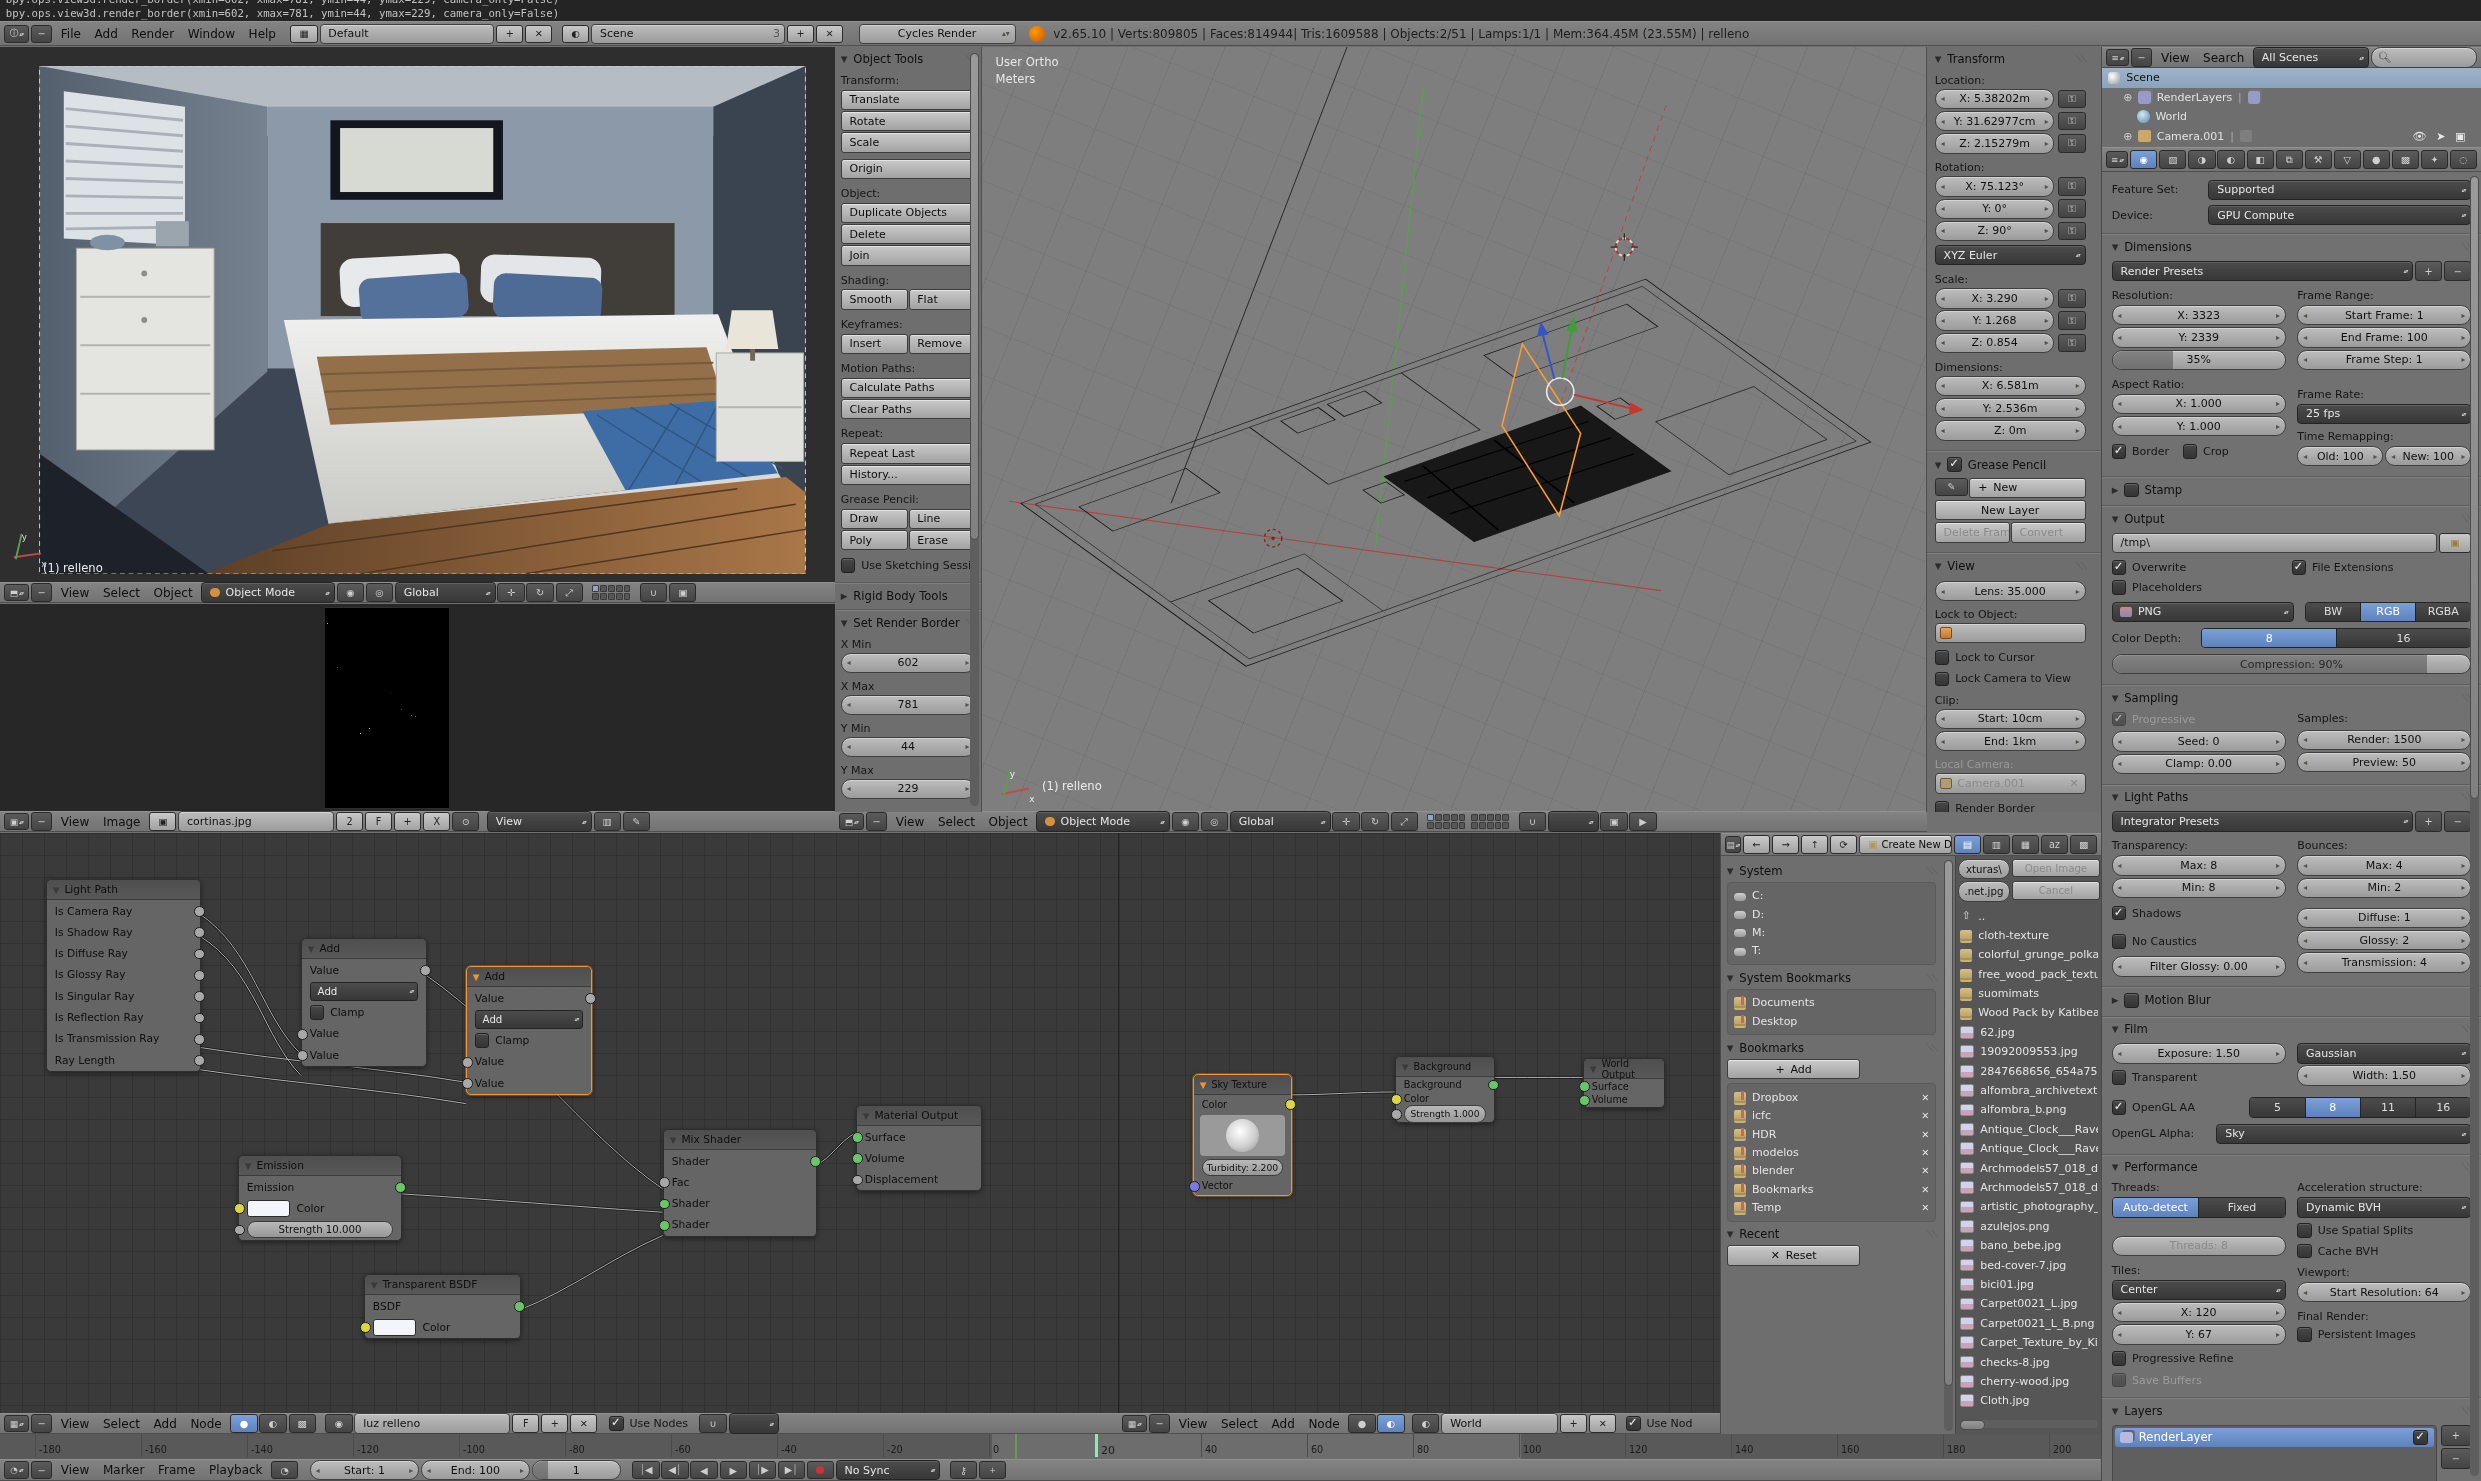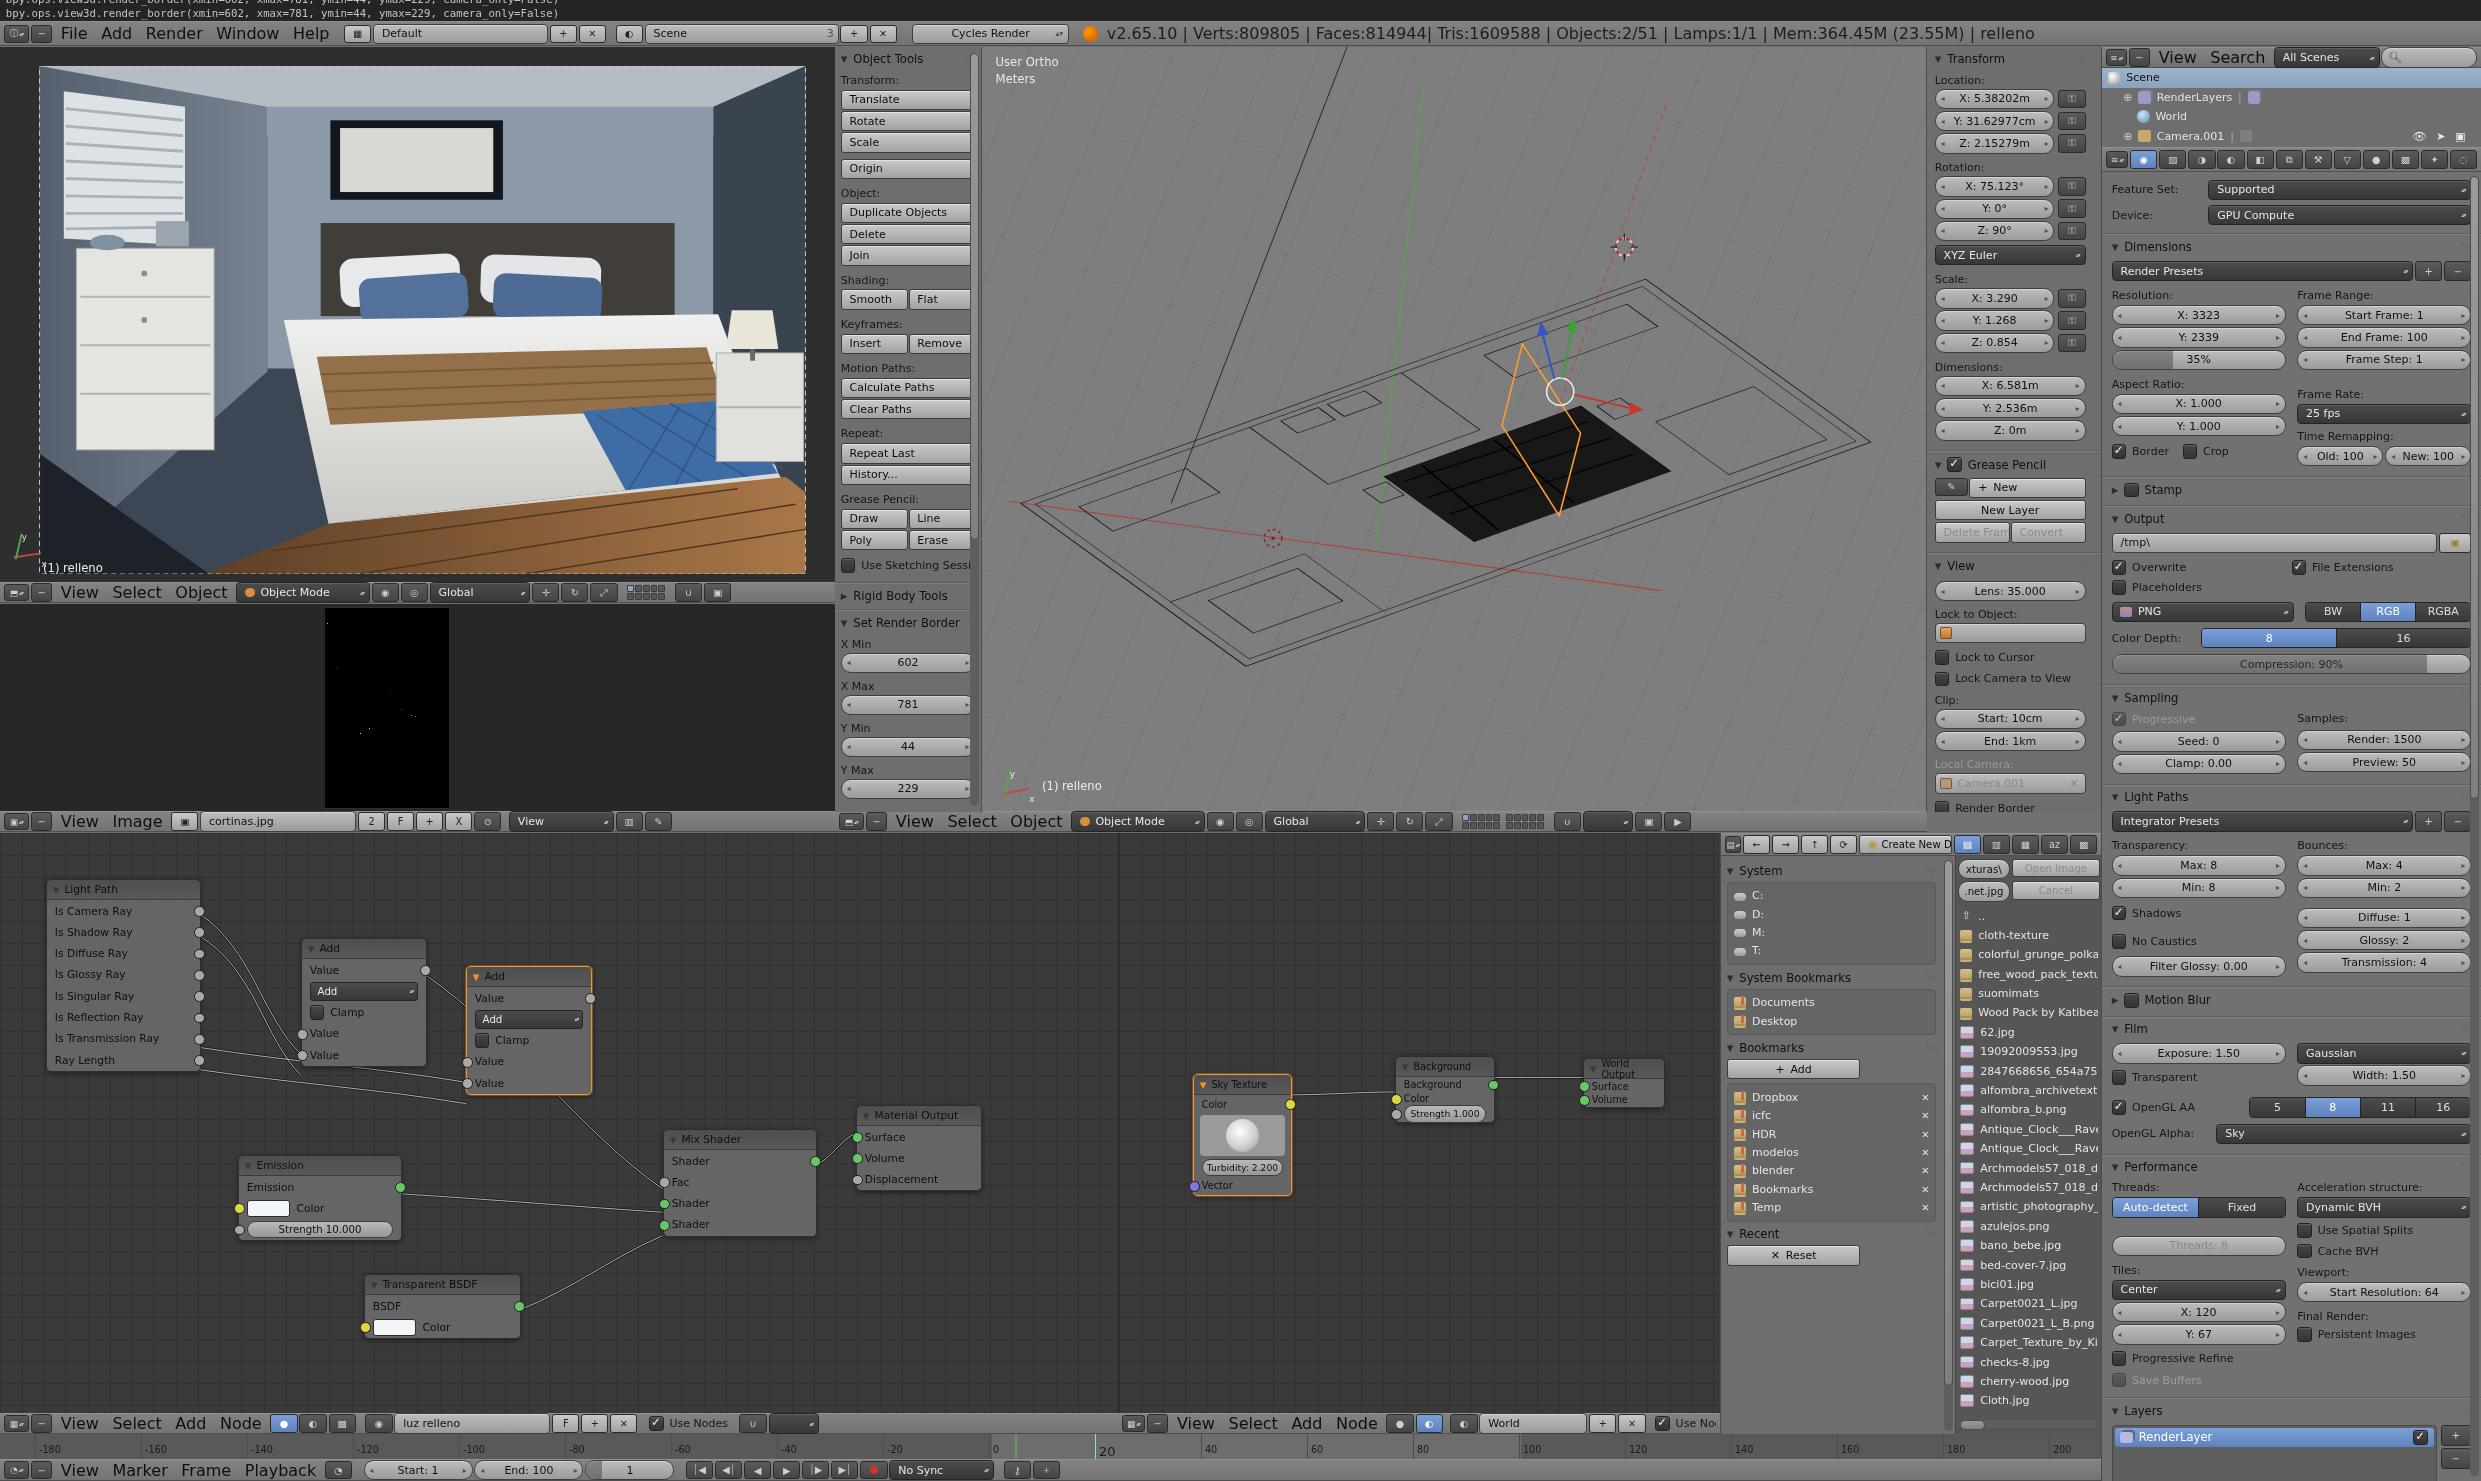--- a/index.html
+++ b/index.html
@@ -3,21 +3,21 @@
 <meta charset="utf-8">
 <style>
   html,body{margin:0;padding:0;background:#4a4a4a}
   #app{position:relative;width:2481px;height:1482px;overflow:hidden;background:#717171;
        font-family:"DejaVu Sans","Liberation Sans",sans-serif;font-size:11.6px;color:#111;
        -webkit-font-smoothing:antialiased}
   .ab{position:absolute}
   
   .ehead{background:linear-gradient(#838383,#737373);border-top:1px solid #909090;border-bottom:1px solid #4e4e4e;
          display:flex;align-items:center;gap:1.9px;padding:0 3.9px;box-sizing:border-box}
-  .emenu{color:#0e0e0e;padding:0 6.8px;font-size:16px;white-space:nowrap}
+  .emenu{color:#0e0e0e;padding:0 6.8px;font-size:12px;white-space:nowrap}
   .etype{width:23px;height:15.5px;background:linear-gradient(#5a5a5a,#434343);border:1px solid #2c2c2c;border-radius:2.9px;
          color:#cfcfcf;font-size:8.7px;display:flex;align-items:center;justify-content:center;gap:1px}
   .etype::after{content:"▴▾";font-size:5.8px;letter-spacing:-1px;color:#bbb}
   .fld{background:linear-gradient(#bdbdbd,#9b9b9b);border:1px solid #3f3f3f;border-radius:9.7px;height:18.4px;
        display:flex;align-items:center;justify-content:center;color:#101010;font-size:11px;position:relative;
        box-shadow:inset 0 1px 0 rgba(255,255,255,.35);white-space:nowrap;overflow:hidden}
   .fld.sq{border-radius:3.9px}
   .fld .al,.fld .ar{position:absolute;top:0;bottom:0;display:flex;align-items:center;color:#55504a;font-size:7.8px}
   .fld .al{left:4.9px}.fld .ar{right:4.9px}
   .fld.dis{color:#8a8a8a}
@@ -1695,21 +1695,21 @@
       <div style="width:106px;color:#1b1b1b;font-size:9.7px;border-left:1px solid #4c4c4c;padding:9.7px 0 0 2.9px;box-sizing:border-box;flex:0 0 106px">-180</div>
           <div style="width:106px;color:#1b1b1b;font-size:9.7px;border-left:1px solid #4c4c4c;padding:9.7px 0 0 2.9px;box-sizing:border-box;flex:0 0 106px">-160</div>
           <div style="width:106px;color:#1b1b1b;font-size:9.7px;border-left:1px solid #4c4c4c;padding:9.7px 0 0 2.9px;box-sizing:border-box;flex:0 0 106px">-140</div>
           <div style="width:106px;color:#1b1b1b;font-size:9.7px;border-left:1px solid #4c4c4c;padding:9.7px 0 0 2.9px;box-sizing:border-box;flex:0 0 106px">-120</div>
           <div style="width:106px;color:#1b1b1b;font-size:9.7px;border-left:1px solid #4c4c4c;padding:9.7px 0 0 2.9px;box-sizing:border-box;flex:0 0 106px">-100</div>
           <div style="width:106px;color:#1b1b1b;font-size:9.7px;border-left:1px solid #4c4c4c;padding:9.7px 0 0 2.9px;box-sizing:border-box;flex:0 0 106px">-80</div>
           <div style="width:106px;color:#1b1b1b;font-size:9.7px;border-left:1px solid #4c4c4c;padding:9.7px 0 0 2.9px;box-sizing:border-box;flex:0 0 106px">-60</div>
           <div style="width:106px;color:#1b1b1b;font-size:9.7px;border-left:1px solid #4c4c4c;padding:9.7px 0 0 2.9px;box-sizing:border-box;flex:0 0 106px">-40</div>
           <div style="width:106px;color:#1b1b1b;font-size:9.7px;border-left:1px solid #4c4c4c;padding:9.7px 0 0 2.9px;box-sizing:border-box;flex:0 0 106px">-20</div>
           <div style="width:106px;color:#1b1b1b;font-size:9.7px;border-left:1px solid #4c4c4c;padding:9.7px 0 0 2.9px;box-sizing:border-box;flex:0 0 106px">0</div>
-          <div style="width:106px;color:#1b1b1b;font-size:13px;border-left:1px solid #86efac;padding:9.7px 0 0 2.9px;box-sizing:border-box;flex:0 0 106px">20</div>
+          <div style="width:106px;color:#1b1b1b;font-size:11px;border-left:3px solid #86efac;padding:9.7px 0 0 2.9px;box-sizing:border-box;flex:0 0 106px">20</div>
           <div style="width:106px;color:#1b1b1b;font-size:9.7px;border-left:1px solid #4c4c4c;padding:9.7px 0 0 2.9px;box-sizing:border-box;flex:0 0 106px">40</div>
           <div style="width:106px;color:#1b1b1b;font-size:9.7px;border-left:1px solid #4c4c4c;padding:9.7px 0 0 2.9px;box-sizing:border-box;flex:0 0 106px">60</div>
           <div style="width:106px;color:#1b1b1b;font-size:9.7px;border-left:1px solid #4c4c4c;padding:9.7px 0 0 2.9px;box-sizing:border-box;flex:0 0 106px">80</div>
           <div style="width:106px;color:#1b1b1b;font-size:9.7px;border-left:1px solid #4c4c4c;padding:9.7px 0 0 2.9px;box-sizing:border-box;flex:0 0 106px">100</div>
           <div style="width:106px;color:#1b1b1b;font-size:9.7px;border-left:1px solid #4c4c4c;padding:9.7px 0 0 2.9px;box-sizing:border-box;flex:0 0 106px">120</div>
           <div style="width:106px;color:#1b1b1b;font-size:9.7px;border-left:1px solid #4c4c4c;padding:9.7px 0 0 2.9px;box-sizing:border-box;flex:0 0 106px">140</div>
           <div style="width:106px;color:#1b1b1b;font-size:9.7px;border-left:1px solid #4c4c4c;padding:9.7px 0 0 2.9px;box-sizing:border-box;flex:0 0 106px">160</div>
           <div style="width:106px;color:#1b1b1b;font-size:9.7px;border-left:1px solid #4c4c4c;padding:9.7px 0 0 2.9px;box-sizing:border-box;flex:0 0 106px">180</div>
           <div style="width:106px;color:#1b1b1b;font-size:9.7px;border-left:1px solid #4c4c4c;padding:9.7px 0 0 2.9px;box-sizing:border-box;flex:0 0 106px">200</div>
         </div>

